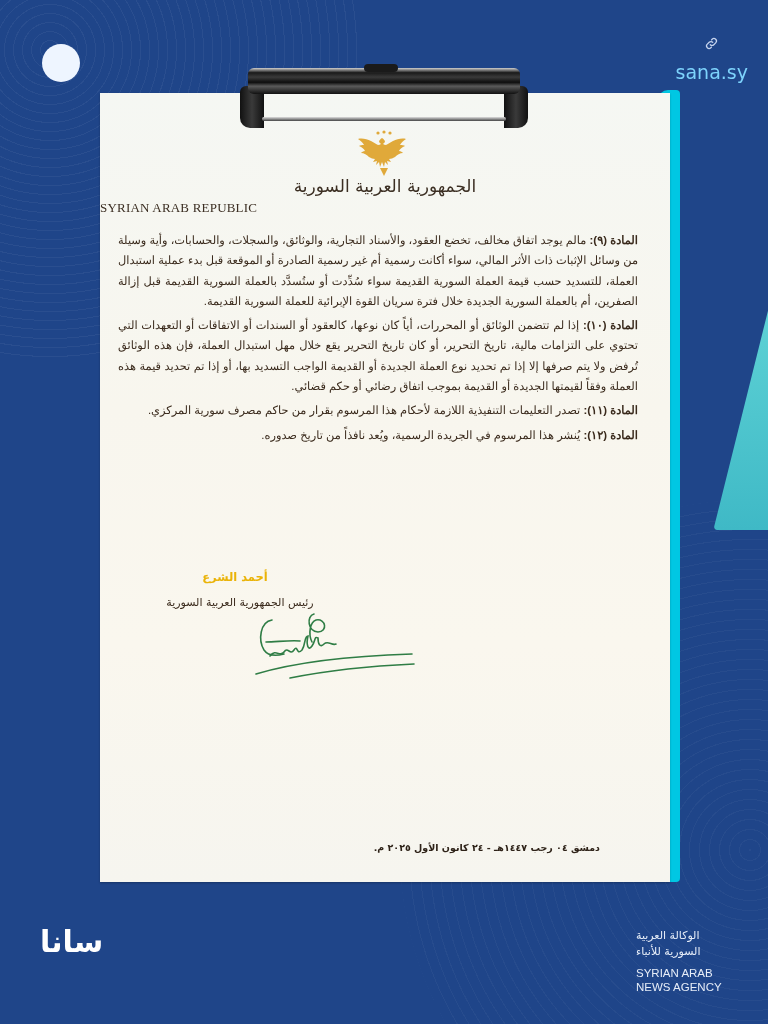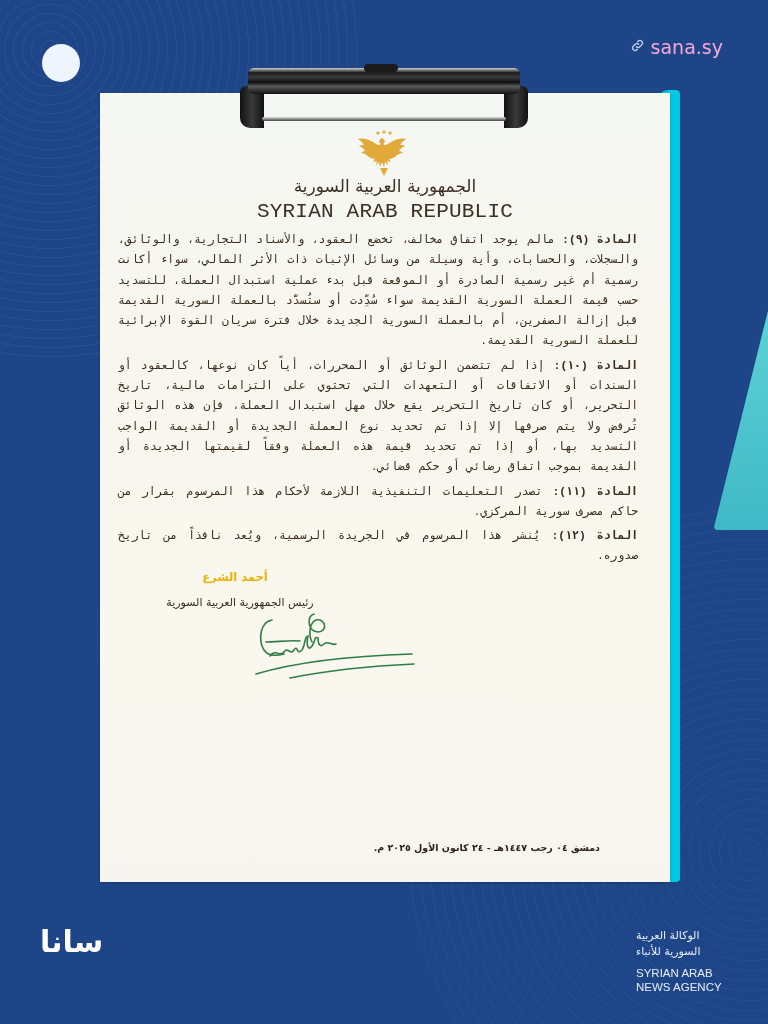--- a/index.html
+++ b/index.html
@@ -19,23 +19,24 @@
     position: absolute; left: 400px; top: 500px; width: 700px; height: 700px;
     border-radius: 50%;
     background: repeating-radial-gradient(circle at center, rgba(255,255,255,0.035) 0 1px, transparent 1px 10px);
     pointer-events: none;
   }
   .dot {
     position: absolute; left: 42px; top: 44px; width: 38px; height: 38px;
     border-radius: 50%; background: #eef5ff;
   }
   .site-link {
-    position: absolute; right: 45px; top: 36px;
-    color: #f9a8d4; font-size: 19px; display: flex; align-items: center; gap: 6px;
+    position: absolute; right: 20px; top: 36px;
+    color: #7dd3fc; font-size: 19px; display: flex; align-items: center; gap: 6px;
     font-family: "DejaVu Sans", sans-serif;
+    flex-direction: column;
   }
   .site-link .link-icon { font-size: 15px; color: #c6d4ee; }
   .accent-shard {
     position: absolute; left: 742px; top: 300px; width: 60px; height: 230px;
     background: linear-gradient(180deg, #5fd3d6, #3fb9c6);
     transform: skewX(-14deg);
     border-radius: 4px;
   }
   .board-edge {
     position: absolute; left: 658px; top: 90px; width: 22px; height: 792px;
@@ -73,27 +74,27 @@
   .emblem {
     position: absolute; left: 354px; top: 130px; width: 60px; height: 48px;
   }
   .header-ar {
     position: absolute; left: 100px; width: 570px; top: 176px;
     text-align: center; direction: rtl;
     font-family: "DejaVu Sans", sans-serif; font-size: 17px; color: #3b2e22;
   }
   .header-en {
     position: absolute; left: 100px; width: 570px; top: 200px;
-    text-align: center;
-    font-family: Liberation Mono, monospace; font-size: 21px; color: #3b2e22; letter-spacing: 0.2px;
+    text-align: left;
+    font-family: Liberation Serif, serif; font-size: 13px; color: #3b2e22; letter-spacing: 0.2px;
   }
   .body-text {
     position: absolute; left: 118px; top: 230px; width: 520px;
     direction: rtl; text-align: justify;
-    font-family: Liberation Mono, monospace; font-size: 11.4px; line-height: 20.3px;
+    font-family: Liberation Sans, sans-serif; font-size: 11.4px; line-height: 20.3px;
     color: #3a2a1c;
   }
   .body-text p { margin-bottom: 4px; }
   .body-text .art { font-weight: bold; }
   .signer {
     position: absolute; left: 180px; top: 570px; width: 110px;
     direction: rtl; text-align: center;
     font-family: "DejaVu Sans", sans-serif; color: #eab308;
   }
   .signer-name { font-weight: bold; font-size: 11.5px; }

